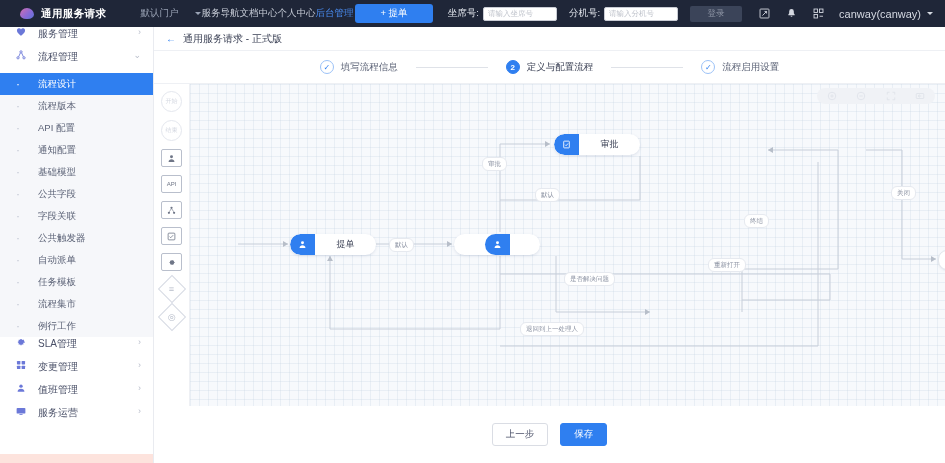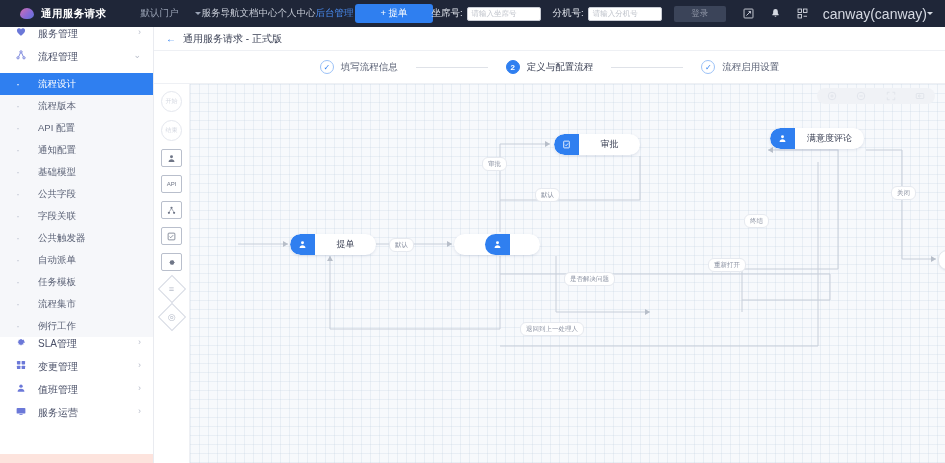--- a/index.html
+++ b/index.html
@@ -46,21 +46,21 @@
   }
   .tb-btn{
     width:52px;height:16px;background:#3b4459;border-radius:2px;color:#8f96a6;
     font-size:8.5px;display:flex;align-items:center;justify-content:center;margin-right:16px;text-align:right;
   }
   .tb-icon{
     width:13px;height:13px;margin-right:14px;color:#d5d9e2;display:flex;
     align-items:center;justify-content:center;
   }
   .tb-icon svg{display:block;}
-  .user{color:#d5d9e2;font-size:14px;white-space:nowrap;}
+  .user{color:#d5d9e2;font-size:11px;margin-right:6px;white-space:nowrap;}
   .user-caret{
     width:0;height:0;border-left:3.2px solid transparent;border-right:3.2px solid transparent;
     border-top:3.6px solid #d5d9e2;margin-right:12px;
   }
 
   
   .sidebar{
     position:absolute;left:0;top:27px;width:154px;height:436px;
     background:#fff;border-right:1px solid #e9ebf0;box-sizing:border-box;overflow:hidden;
   }
@@ -503,40 +503,35 @@
         <div class="node" style="left:364px;top:50px;width:86px;">
           <span class="nicon">
             <svg width="9" height="9" viewBox="0 0 16 16" fill="none" stroke="currentColor" stroke-width="1.5">
               <rect x="3" y="2" width="10" height="12" rx="1"></rect>
                 <path d="M5.5 8.4l1.8 1.8 3.4-4"></path>
             </svg>
           </span>
           <span class="nlabel">审批</span>
         </div>
 
-        <div class="node" style="left:580px;top:44px;width:94px;">
-          <span class="nicon">
-            <svg width="9" height="9" viewBox="0 0 16 16" fill="currentColor">
-              <circle cx="8" cy="5" r="2.6"></circle>
-                <path d="M2.8 14c0-2.9 2.4-4.8 5.2-4.8s5.2 1.9 5.2 4.8z"></path>
-            </svg>
-          </span>
-          <span class="nlabel">满意度评论</span>
-        </div>
 
 
         <div class="endnode" style="left:748px;top:166px;">结束</div>
 
         <div class="elabel" style="left:199px;top:154px;">默认</div>
         <div class="elabel" style="left:292px;top:73px;">审批</div>
         <div class="elabel" style="left:345px;top:104px;">默认</div>
         <div class="elabel" style="left:374px;top:188px;">是否解决问题</div>
         <div class="elabel" style="left:330px;top:238px;">退回到上一处理人</div>
         <div class="elabel" style="left:518px;top:174px;">重新打开</div>
         <div class="elabel" style="left:554px;top:130px;">终结</div>
         <div class="elabel" style="left:701px;top:102px;">关闭</div>
 
       </div>
 
+      <div class="footer">
+        <button class="btn-ghost">上一步</button>
+        <button class="btn-primary">保存</button>
+      </div>
 
     </div>
   </div>
 </div>
 
 </body></html>

